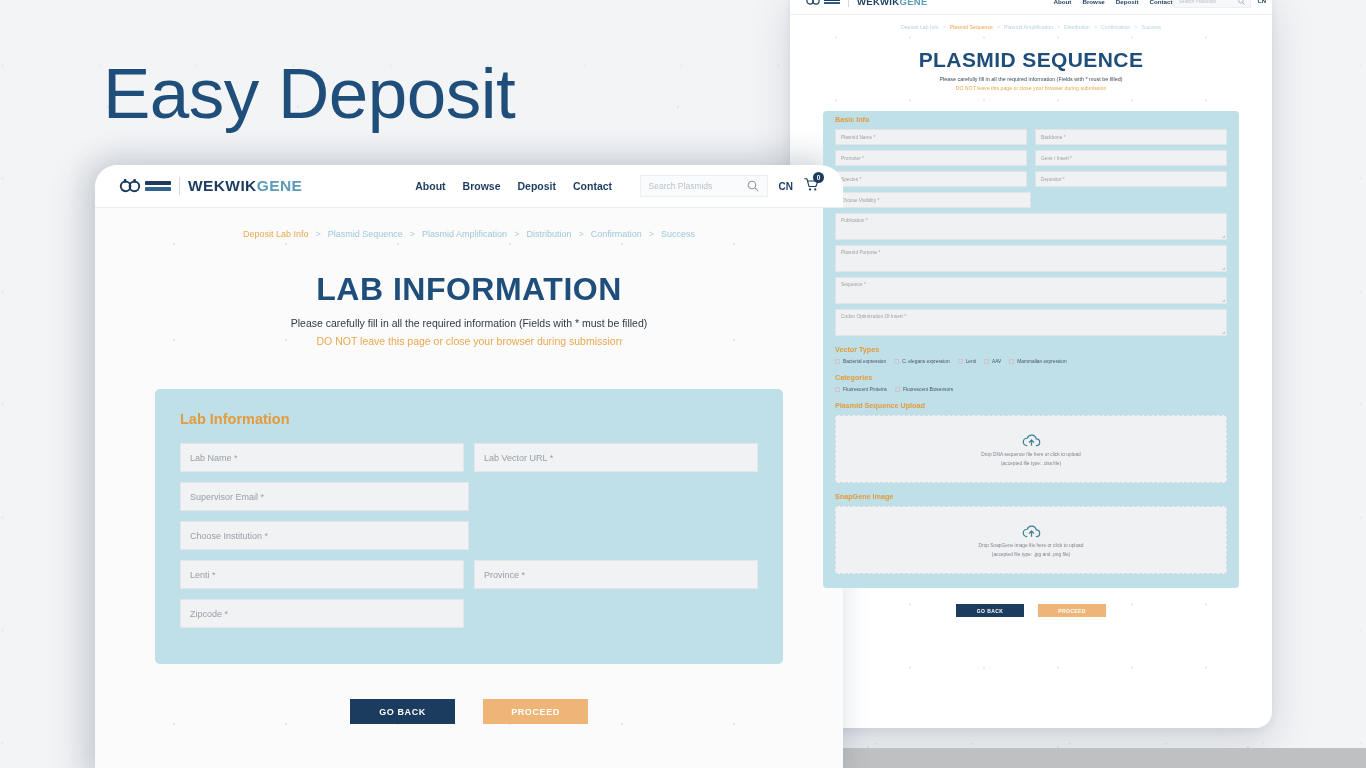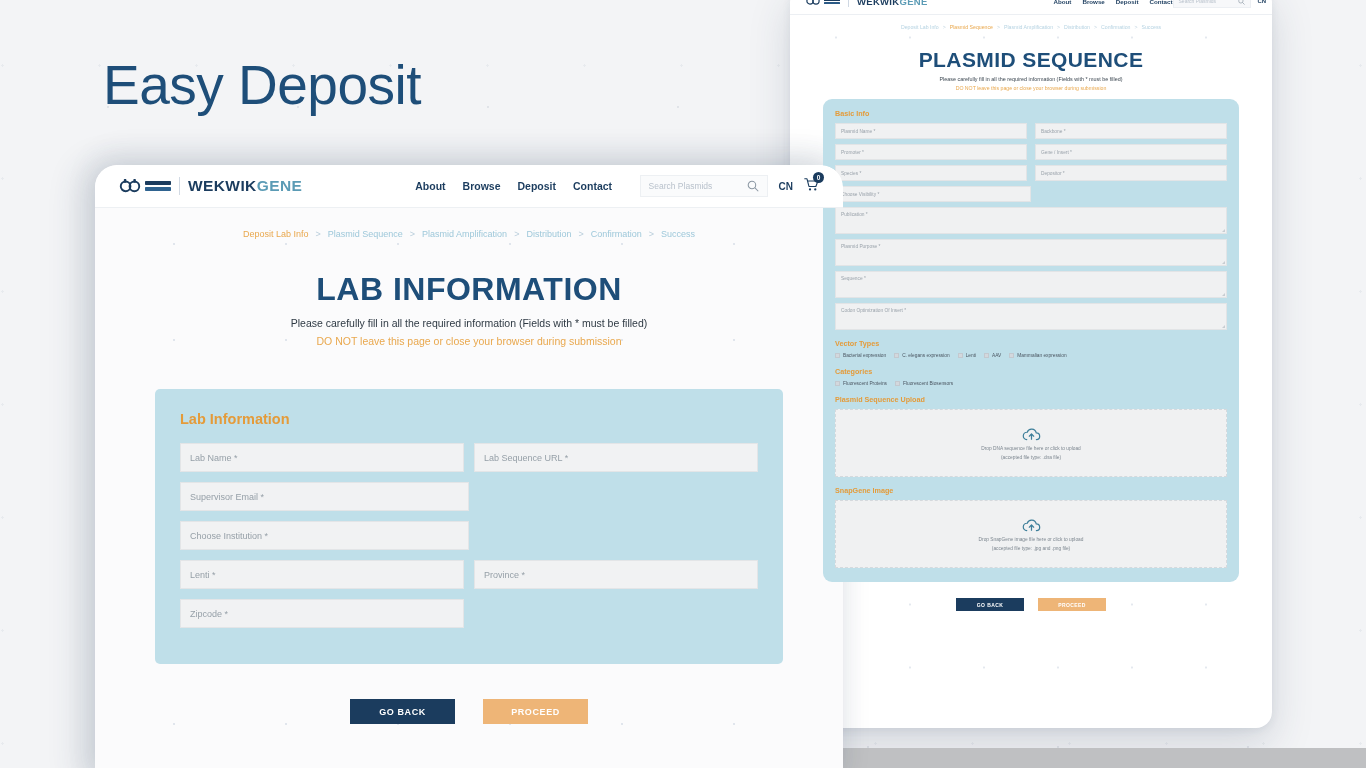--- a/index.html
+++ b/index.html
@@ -16,21 +16,21 @@
     background-image:
       radial-gradient(circle, rgba(180,190,200,.30) 1.2px, transparent 1.4px),
       radial-gradient(circle, rgba(180,190,200,.18) 1px, transparent 1.2px);
     background-size: 190px 160px, 97px 113px;
     background-position: 13px 27px, 51px 9px;
   }
 
   
   .easy-deposit {
     position: absolute; left: 103px; top: 55px;
-    font-size: 55px; font-weight: 400; letter-spacing: -0.5px;
+    font-size: 71px; font-weight: 400; letter-spacing: -0.5px;
     color: #1e4e79; line-height: 1.1;
   }
 
   
   .panel-back {
     position: absolute; left: 790px; top: -12px;
     width: 482px; height: 740px;
     background: #ffffff;
     border-radius: 16px;
     box-shadow: 0 16px 42px rgba(40,60,90,.17), 0 2px 8px rgba(40,60,90,.08);
@@ -66,22 +66,22 @@
       gap:4px; padding:9px 0 0; font-size:5.2px; }
   .bcrumb .c { color:#b6d3e2; }
   .bcrumb .c.active { color:#e9a84e; }
   .bcrumb .sep { color:#c3d5e0; }
 
   .bhead { position:relative; z-index:2; text-align:center; margin-top:18px; }
   .bhead h1 { font-size:21px; font-weight:700; color:#1e4e79; letter-spacing:.4px; }
   .bhead .sub { font-size:5.4px; color:#3d4852; margin-top:4px; }
   .bhead .warn { font-size:5.2px; color:#e9a84e; margin-top:3px; }
 
-  .bcard { position:relative; z-index:2; margin:8px 33px 0; background:#bfdfe9;
-      border-radius:9px; padding:10px 12px 14px; }
+  .bcard { position:relative; z-index:2; margin:20px 33px 0; background:#bfdfe9;
+      border-radius:4px; padding:4px 12px 14px; }
   .bsec-title { font-size:7.2px; font-weight:700; color:#e49b3a; margin-bottom:5px; }
   .bsec-title.sp { margin-top:9px; }
   .brow { display:flex; gap:8px; margin-bottom:5px; }
   .bfield { height:16px; background:#f0f1f2; border:1px solid #e2e4e6;
       display:flex; align-items:center; padding:0 5px; font-size:4.8px; color:#9aa3ab; }
   .bfield.half { width:50%; }
   .btextarea { height:27px; background:#f0f1f2; border:1px solid #e2e4e6;
       padding:4px 5px; font-size:4.8px; color:#9aa3ab; margin-bottom:5px;
       position:relative; }
   .btextarea::after { content:""; position:absolute; right:1px; bottom:1px;
@@ -384,21 +384,21 @@
     <div class="fhead">
       <h1>LAB INFORMATION</h1>
       <div class="sub">Please carefully fill in all the required information (Fields with * must be filled)</div>
       <div class="warn">DO NOT leave this page or close your browser during submission</div>
     </div>
 
     <div class="fcard">
       <div class="fcard-title">Lab Information</div>
       <div class="frow">
         <div class="ffield half">Lab Name *</div>
-        <div class="ffield half">Lab Sequence URL *</div>
+        <div class="ffield half">Lab Vector URL *</div>
       </div>
       <div class="frow">
         <div class="ffield half">Supervisor Email *</div>
       </div>
       <div class="frow">
         <div class="ffield half">Choose Institution *</div>
       </div>
       <div class="frow">
         <div class="ffield half">Lenti *</div>
         <div class="ffield half">Province *</div>

